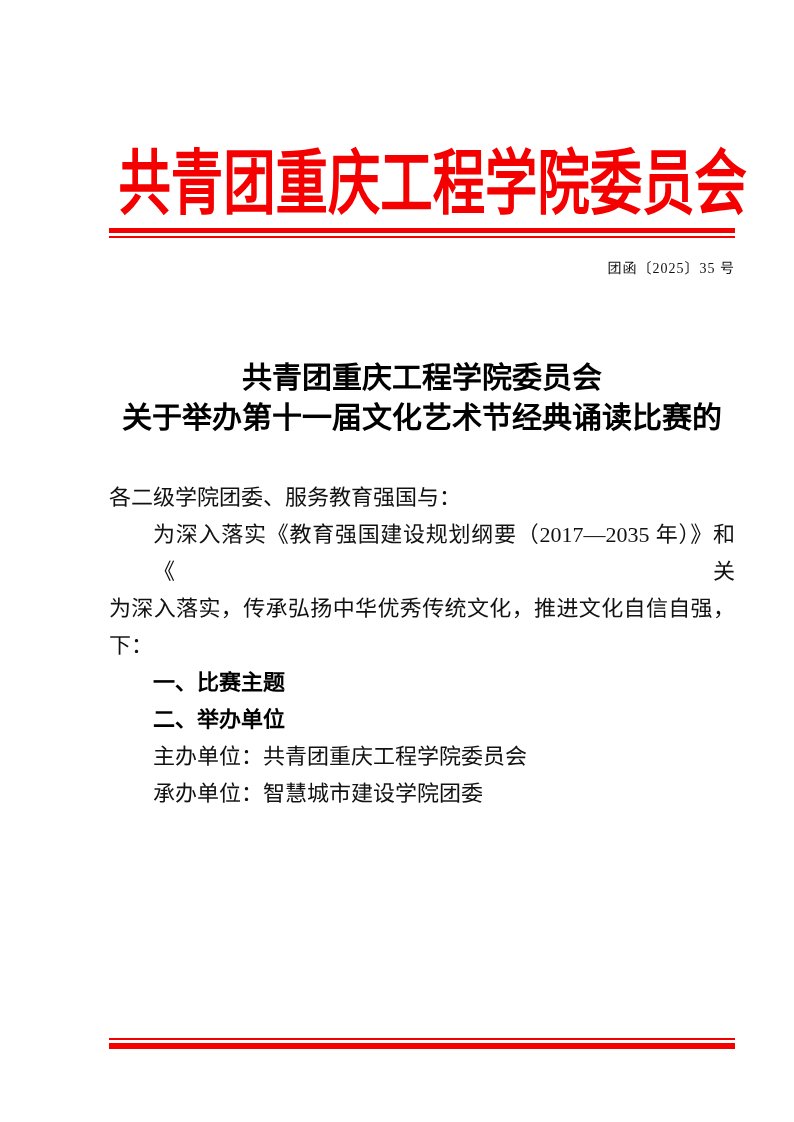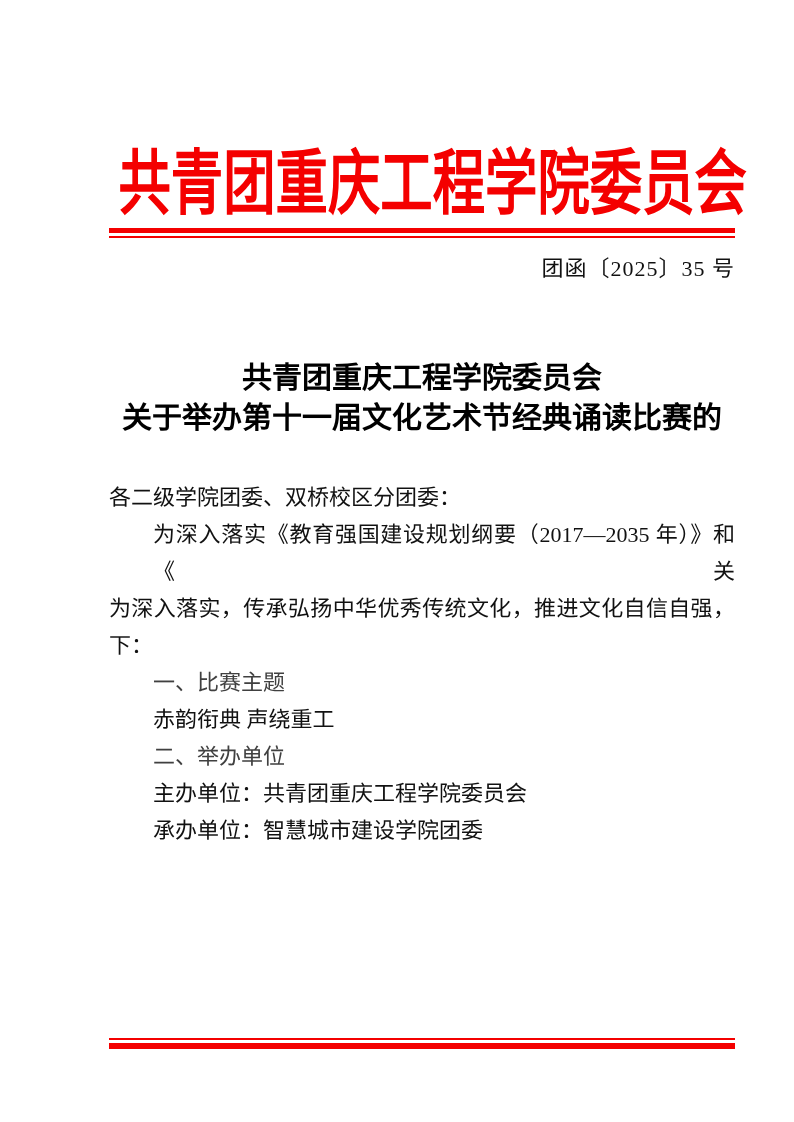--- a/index.html
+++ b/index.html
@@ -40,21 +40,21 @@
     transform-origin:center top;
     letter-spacing:0px;
   }
   .rule-top{margin-top:8px;}
   .rule-top .thick{height:5px;background:var(--red);}
   .rule-top .gap{height:3px;}
   .rule-top .thin{height:2px;background:var(--red);}
   .doc-number{
     margin-top:18px;
     text-align:right;
-    font-size:22px;
+    font-size:14px;
     line-height:26px;
     letter-spacing:1px;
     color:#111;
   }
   
   .notice-title{
     margin-top:76px;
     text-align:center;
     font-family:"Liberation Serif","DejaVu Serif",serif;
     font-weight:bold;
@@ -71,22 +71,22 @@
     margin-top:41px;
     font-size:22px;
     line-height:37px;
     color:#111;
   }
   .bl{min-height:37px;}
   .ind{padding-left:44px;}
   .jl{text-align:justify;text-align-last:justify;}
   .hd{
     font-family:"Liberation Sans","DejaVu Sans",sans-serif;
-    font-weight:normal;
-    color:#404040;
+    font-weight:bold;
+    color:#000000;
   }
   
   .rule-bottom{
     position:absolute;
     top:1022px;
     left:88px;
     width:626px;
   }
   .rule-bottom .thin{height:2px;background:var(--red);}
   .rule-bottom .gap{height:3px;}
@@ -107,28 +107,27 @@
     </div>
 
     <div class="doc-number">团函〔2025〕35 号</div>
 
     <div class="notice-title">
       <div>共青团重庆工程学院委员会</div>
       <div>关于举办第十一届文化艺术节经典诵读比赛的</div>
     </div>
 
     <div class="body-text">
-      <div class="bl">各二级学院团委、双桥校区分团委：</div>
+      <div class="bl">各二级学院团委、服务教育强国与：</div>
 
       <div class="bl ind jl">为深入落实《教育强国建设规划纲要（2017—2035 年）》和《关</div>
       <div class="bl jl">为深入落实，传承弘扬中华优秀传统文化，推进文化自信自强，</div>
       <div class="bl">下：</div>
 
       <div class="bl ind hd">一、比赛主题</div>
-      <div class="bl ind">赤韵衔典 声绕重工</div>
 
       <div class="bl ind hd">二、举办单位</div>
       <div class="bl ind">主办单位：共青团重庆工程学院委员会</div>
       <div class="bl ind">承办单位：智慧城市建设学院团委</div>
 
     </div>
   </div>
 
   <div class="rule-bottom">
     <div class="thin"></div>

